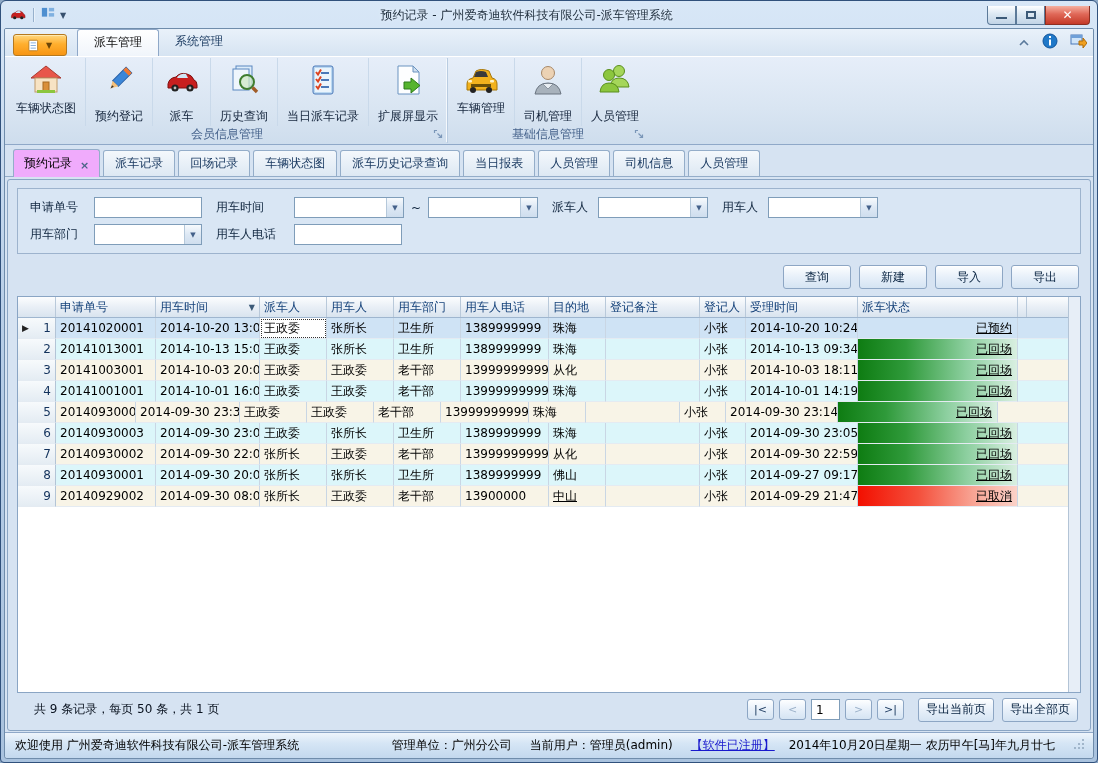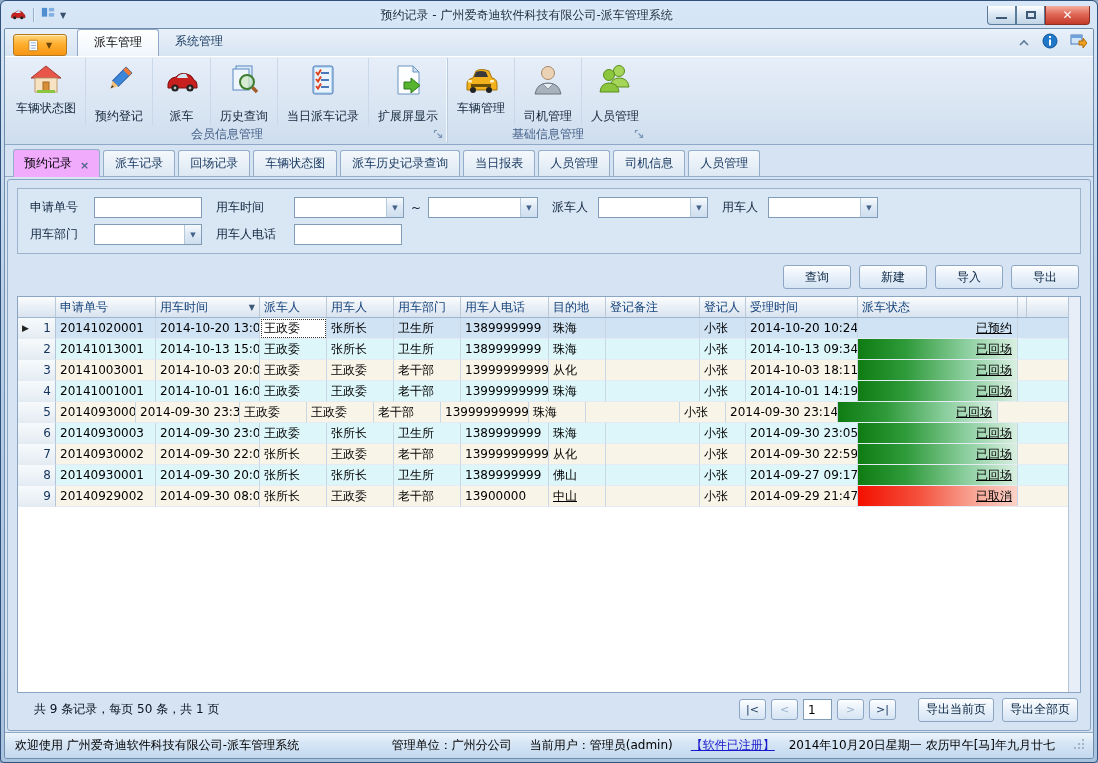--- a/index.html
+++ b/index.html
@@ -90,21 +90,21 @@
   .rowarrow { font-size:9px; color:#222; margin-right:auto; }
   .tcell.status { padding:0; }
   .sfill { width:100%; height:100%; display:flex; align-items:center; justify-content:flex-end; padding-right:5px;text-decoration:underline; }
   .sfill.returned  { background:linear-gradient(90deg,#0e7c12 0%,#2f9a3a 30%,#8ccf9f 68%,#d9efe1 100%); }
   .sfill.cancelled { background:linear-gradient(90deg,#f30f00 0%,#f4503c 38%,#f8a393 72%,#fbd2c8 100%); }
   .sfill.reserved  { background:transparent; }
   .tcell.filler { flex:1 1 auto; border-right:0; }
   .grid-rest { flex:1; background:#fff; }
 
   
-  .footer { height:33px; display:flex; align-items:center; padding:0 3px; gap:8px; }
+  .footer { height:33px; display:flex; align-items:center; padding:0 3px; gap:0; }
   .summary { margin-left:14px; color:#09121f; }
   .pag { margin-left:auto; display:flex; align-items:center; gap:5px; }
   .pbtn { width:27px; height:21px; border:1px solid #8da6c4; border-radius:3px; font:inherit; font-size:11px; color:#1d3b60;
           background:linear-gradient(#fdfeff,#e9f1fa 45%,#d5e4f3); }
   .pbtn.dis { color:#9ab0c8; }
   .pnum { width:29px; height:21px; border:1px solid #7f9db9; text-align:left; padding:0 4px; font:inherit; }
   .exp { margin-left:14px; display:flex; gap:8px; }
 
   
   .statusbar { height:26px; border-top:1px solid #8fa8c8; background:linear-gradient(#eef5fc,#d6e6f5 40%,#c3d8ee);

